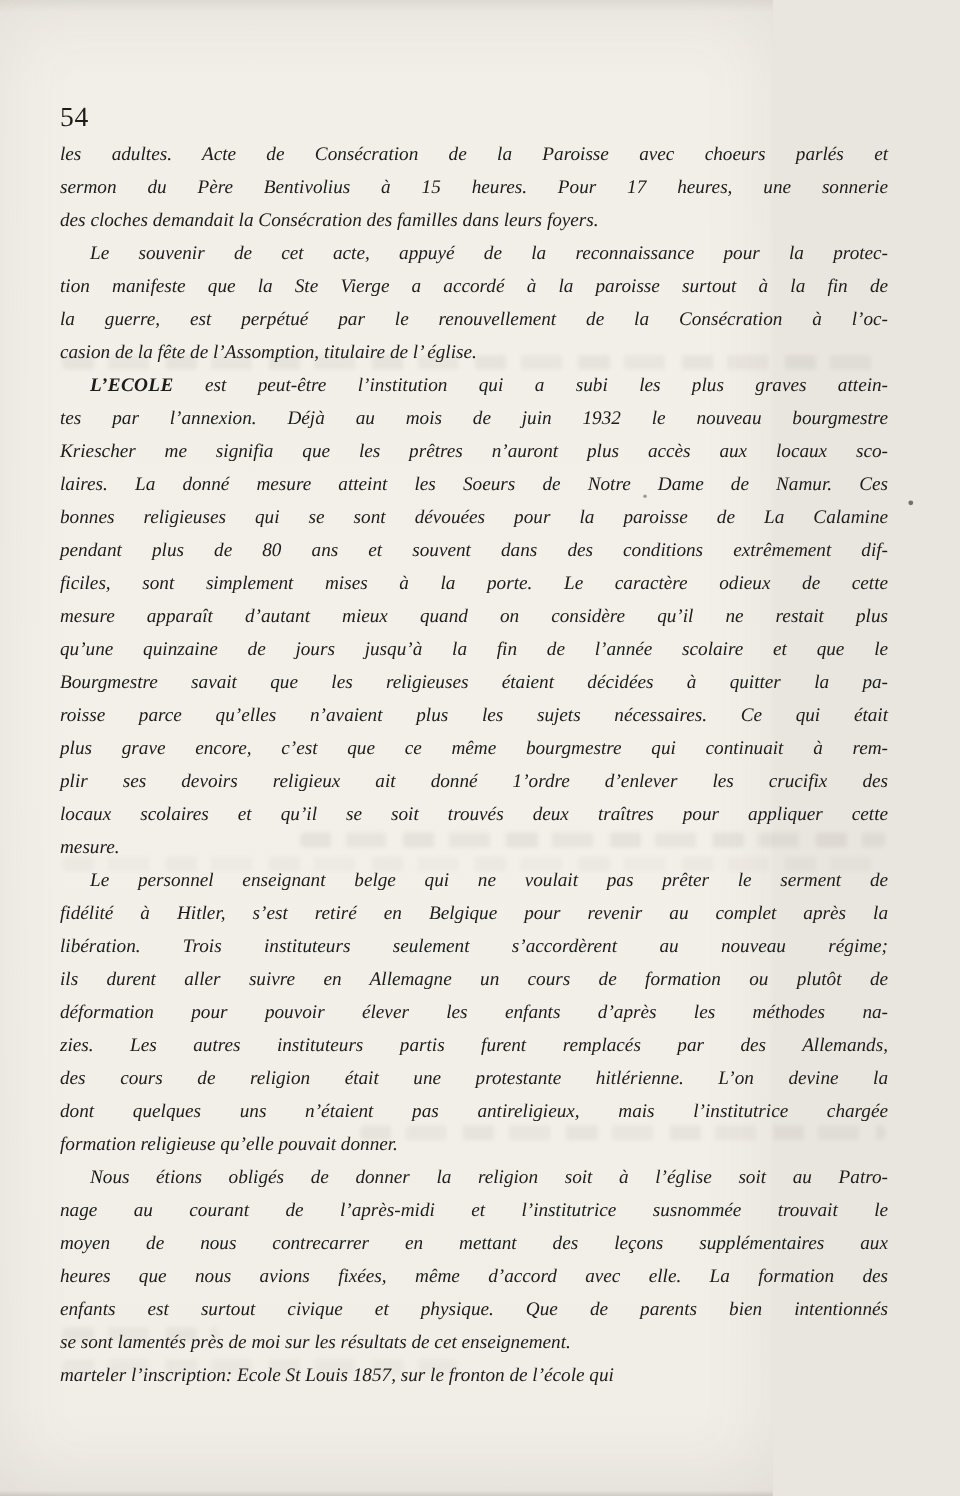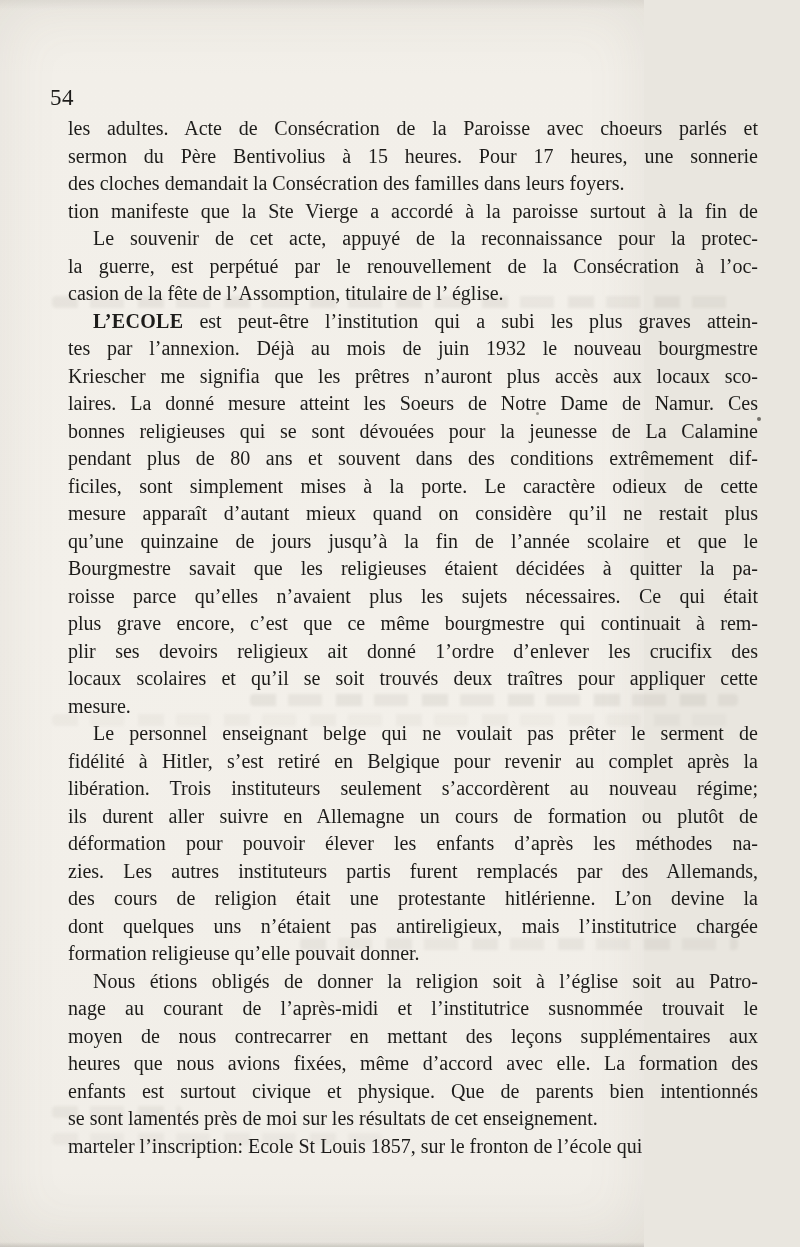--- a/index.html
+++ b/index.html
@@ -22,25 +22,26 @@
   .page-number {
     position: absolute;
     left: 50px;
     top: 84px;
     font-size: 23px;
     line-height: 28px;
     letter-spacing: 0.5px;
   }
   .text-block {
     position: absolute;
-    left: 68px;
+    left: 50px;
     top: 115px;
     width: 690px;
-    font-size: 20px;
+    font-size: 16px;
     line-height: 27.5px;
+    font-style: italic;
   }
   .para { margin: 0; }
   .line {
     text-align: justify;
     text-align-last: justify;
     -moz-text-align-last: justify;
     white-space: normal;
     text-rendering: optimizeLegibility;
   }
   .line.last {
@@ -90,31 +91,31 @@
 
   <div class="page-number">54</div>
 
   <div class="text-block">
       <div class="para">
         <div class="line">les adultes. Acte de Consécration de la Paroisse avec choeurs parlés et</div>
         <div class="line">sermon du Père Bentivolius à 15 heures. Pour 17 heures, une sonnerie</div>
         <div class="line last">des cloches demandait la Consécration des familles dans leurs foyers.</div>
       </div>
       <div class="para">
+        <div class="line indent">Le souvenir de cet acte, appuyé de la reconnaissance pour la protec-</div>
         <div class="line">tion manifeste que la Ste Vierge a accordé à la paroisse surtout à la fin de</div>
-        <div class="line indent">Le souvenir de cet acte, appuyé de la reconnaissance pour la protec-</div>
         <div class="line">la guerre, est perpétué par le renouvellement de la Consécration à l’oc-</div>
         <div class="line last">casion de la fête de l’Assomption, titulaire de l’ église.</div>
       </div>
       <div class="para">
         <div class="line indent"><b>L’ECOLE</b> est peut-être l’institution qui a subi les plus graves attein-</div>
         <div class="line">tes par l’annexion. Déjà au mois de juin 1932 le nouveau bourgmestre</div>
         <div class="line">Kriescher me signifia que les prêtres n’auront plus accès aux locaux sco-</div>
         <div class="line">laires. La donné mesure atteint les Soeurs de Notre Dame de Namur. Ces</div>
-        <div class="line">bonnes religieuses qui se sont dévouées pour la jeunesse de La Calamine</div>
+        <div class="line">bonnes religieuses qui se sont dévouées pour la paroisse de La Calamine</div>
         <div class="line">pendant plus de 80 ans et souvent dans des conditions extrêmement dif-</div>
         <div class="line">ficiles, sont simplement mises à la porte. Le caractère odieux de cette</div>
         <div class="line">mesure apparaît d’autant mieux quand on considère qu’il ne restait plus</div>
         <div class="line">qu’une quinzaine de jours jusqu’à la fin de l’année scolaire et que le</div>
         <div class="line">Bourgmestre savait que les religieuses étaient décidées à quitter la pa-</div>
         <div class="line">roisse parce qu’elles n’avaient plus les sujets nécessaires. Ce qui était</div>
         <div class="line">plus grave encore, c’est que ce même bourgmestre qui continuait à rem-</div>
         <div class="line">plir ses devoirs religieux ait donné 1’ordre d’enlever les crucifix des</div>
         <div class="line">locaux scolaires et qu’il se soit trouvés deux traîtres pour appliquer cette</div>
         <div class="line last">mesure.</div>

